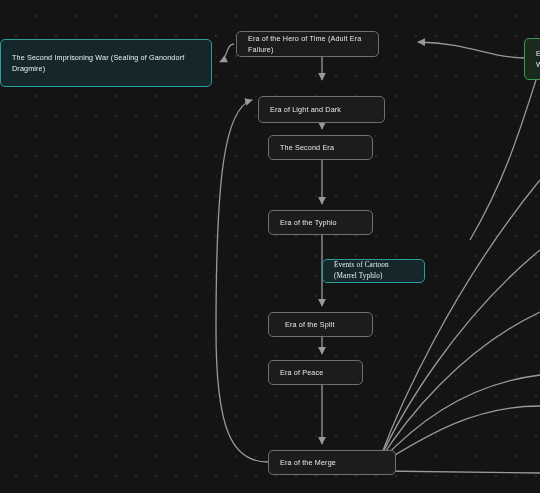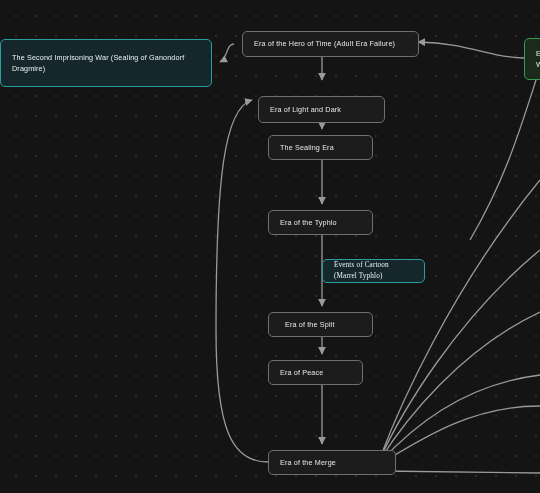--- a/index.html
+++ b/index.html
@@ -95,30 +95,30 @@
       <path d="M 540 180 C 450 290 398 410 380 458" marker-end="url(#arrow)"></path>
 
       <path d="M 536 80 C 520 130 505 180 470 240"></path>
     </g>
   </svg>
 
   <div class="node teal" style="left:0px; top:39px; width:212px; height:48px;">
     <span class="node-label">The Second Imprisoning War (Sealing of Ganondorf Dragmire)</span>
   </div>
 
-  <div class="node" style="left:242px; top:31px; width:177px; height:26px;">
+  <div class="node" style="left:236px; top:31px; width:143px; height:26px;">
     <span class="node-label">Era of the Hero of Time (Adult Era Failure)</span>
   </div>
 
   <div class="node" style="left:258px; top:96px; width:127px; height:27px;">
     <span class="node-label">Era of Light and Dark</span>
   </div>
 
   <div class="node" style="left:268px; top:135px; width:105px; height:25px;">
-    <span class="node-label">The Sealing Era</span>
+    <span class="node-label">The Second Era</span>
   </div>
 
   <div class="node" style="left:268px; top:210px; width:105px; height:25px;">
     <span class="node-label">Era of the Typhlo</span>
   </div>
 
   <div class="node teal" style="left:322px; top:259px; width:103px; height:24px;font-family:Liberation Serif, serif;">
     <span class="node-label">Events of Cartoon (Marrel Typhlo)</span>
   </div>
 

